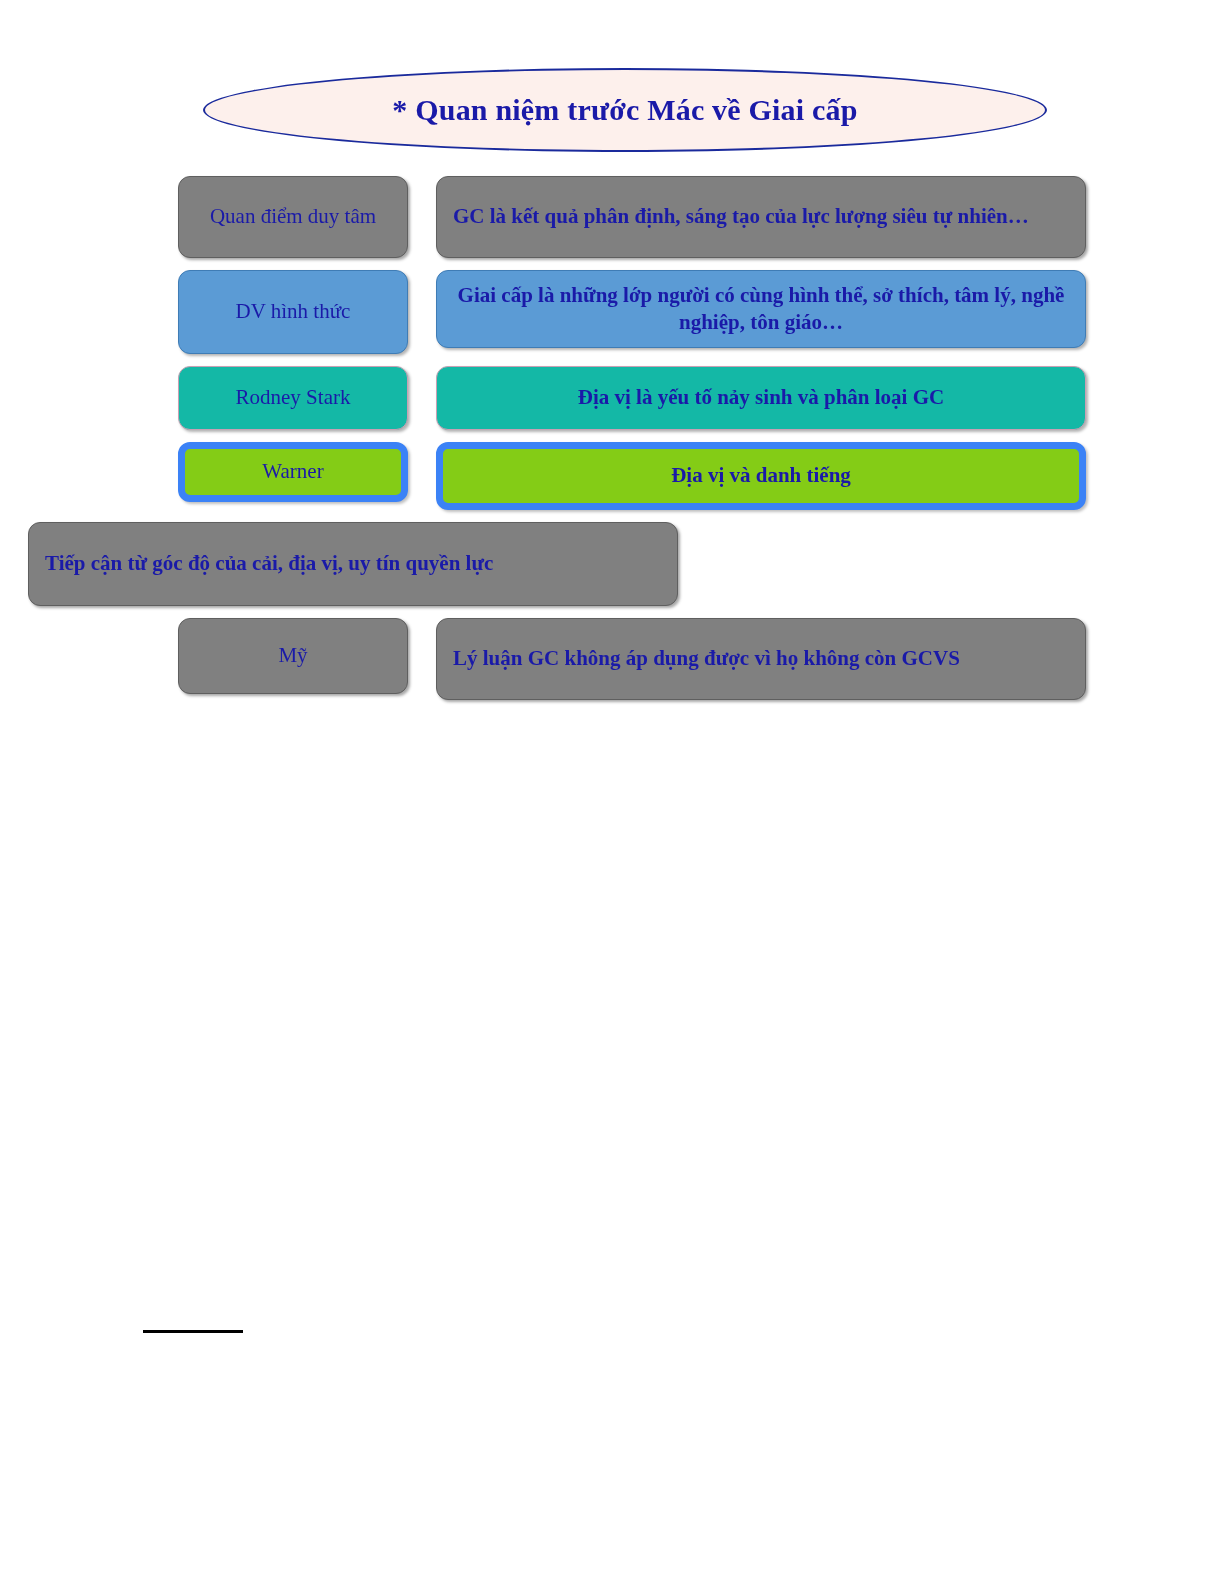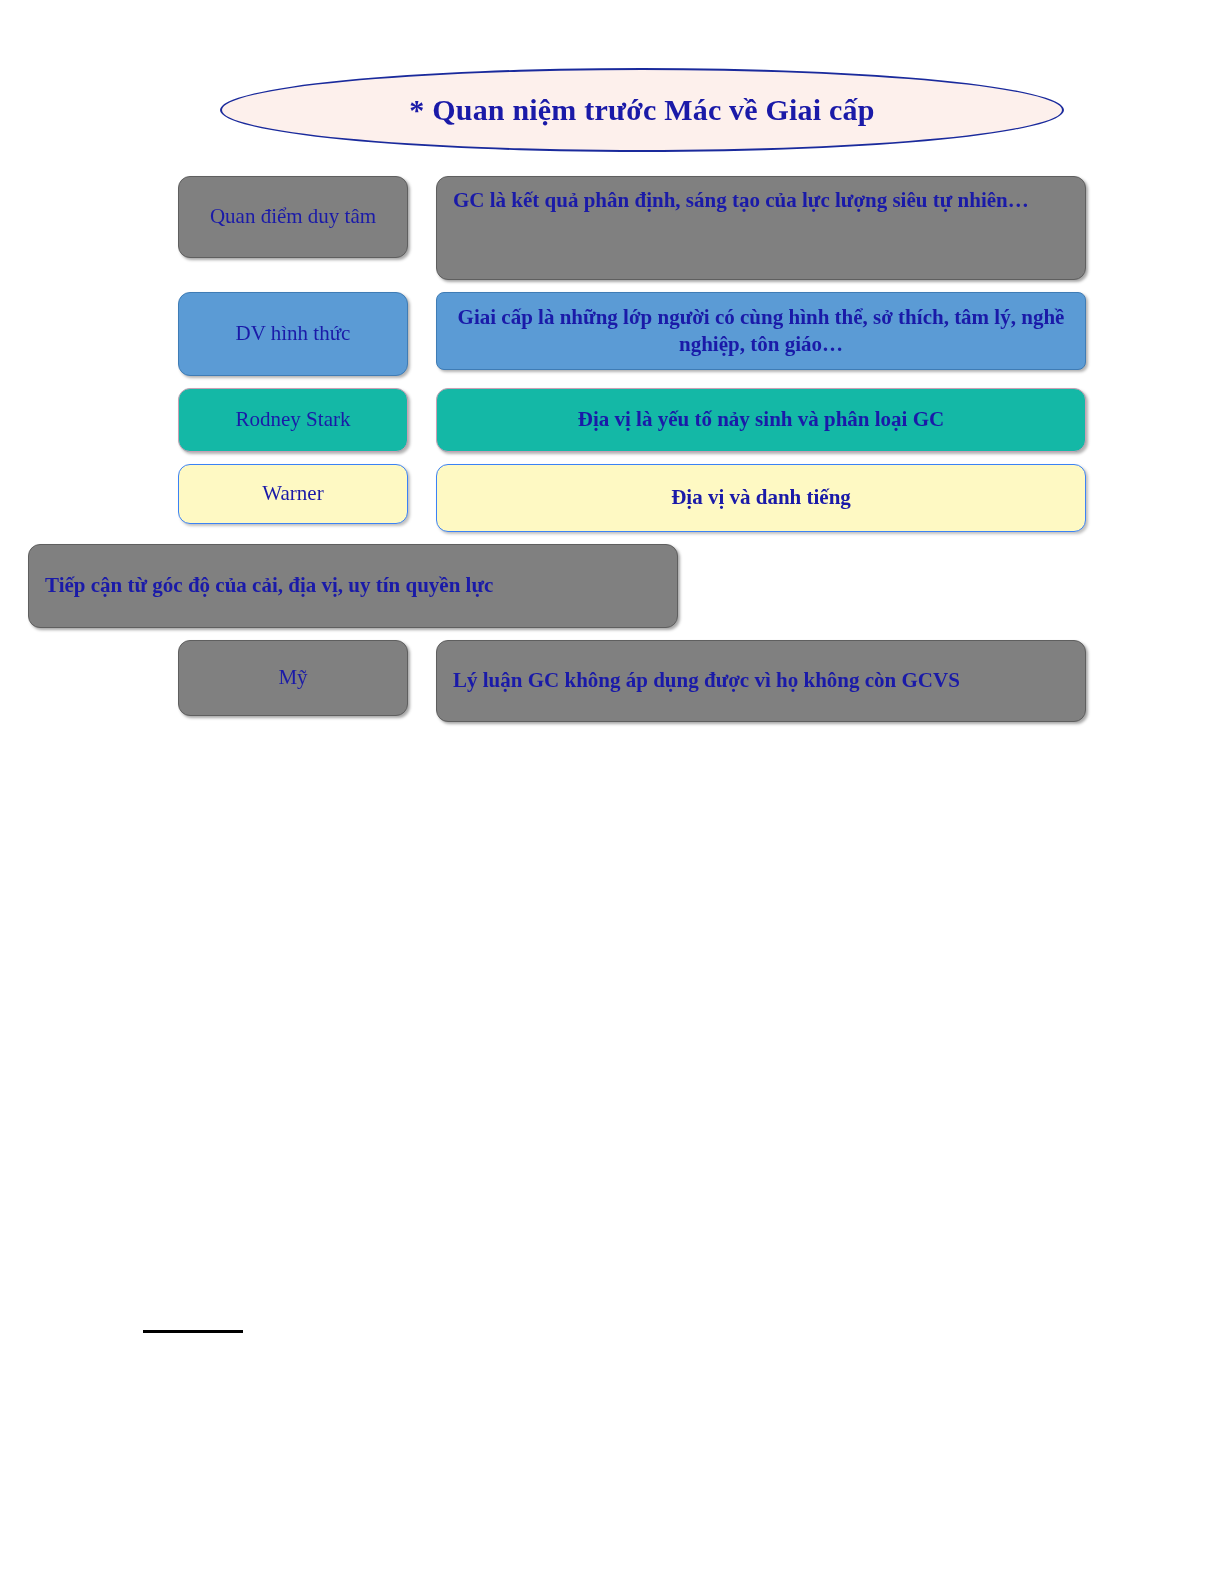--- a/index.html
+++ b/index.html
@@ -11,21 +11,21 @@
     width: 1225px;
     height: 1585px;
     position: relative;
     font-family: "Liberation Serif", "DejaVu Serif", serif;
     overflow: hidden;
   }
 
   
   #title-ellipse {
     position: absolute;
-    left: 220px;
+    left: 203px;
     top: 68px;
     width: 840px;
     height: 80px;
     border: 2px solid #1a2a9c;
     border-radius: 50% / 50%;
     background: #fdf0ec;
     display: flex;
     align-items: center;
     justify-content: center;
   }
@@ -89,37 +89,37 @@
     background: #5b9bd5;
     border: 1px solid #3f7cb5;
     box-shadow: 2px 2px 3px rgba(0,0,0,0.3);
   }
   .v-pink {
     background: #14b8a6;
     border: 1px solid #c9a0b4;
     box-shadow: 2px 2px 3px rgba(0,0,0,0.3);
   }
   .v-white {
-    background: #fef9c3;
-    border: 1px solid #3b82f6;
+    background: #84cc16;
+    border: 7px solid #3b82f6;
     box-shadow: 2px 2px 3px rgba(0,0,0,0.25);
   }
 
   
   .r0 .label-box, .r0 .content-box { min-height: 72px; }
   .r1 .label-box, .r1 .content-box { min-height: 78px; }
   .r2 .label-box, .r2 .content-box { min-height: 60px; }
   .r3 .label-box, .r3 .content-box { min-height: 56px; }
   .r4 .label-box, .r4 .content-box { min-height: 84px; }
   .r5 .label-box, .r5 .content-box { min-height: 76px; }
 
   .r0 .label-box { height: 82px; }
-  .r0 .content-box { height: 104px; display:flex; align-items:flex-start; flex-direction:column; }
+  .r0 .content-box { height: 82px; display:flex; align-items:flex-start; flex-direction:column; justify-content:center;}
   .r1 .label-box { height: 84px; }
-  .r1 .content-box { height: 64px; display:flex; align-items:center; justify-content:center;border-radius:8px;}
+  .r1 .content-box { height: 64px; display:flex; align-items:center; justify-content:center;}
   .r2 .label-box { height: 64px; }
   .r2 .content-box { height: 64px; display:flex; align-items:center; justify-content:center;}
   .r3 .label-box { height: 60px; }
   .r3 .content-box { height: 68px; display:flex; align-items:center; justify-content:center;}
   .r4 .label-box { height: 92px; }
   .r4 .content-box { height: 76px; display:flex; align-items:center;}
   .r5 .label-box { height: 76px; }
   .r5 .content-box { height: 82px; display:flex; align-items:center;font-family:Liberation Serif, serif;}
 
   

